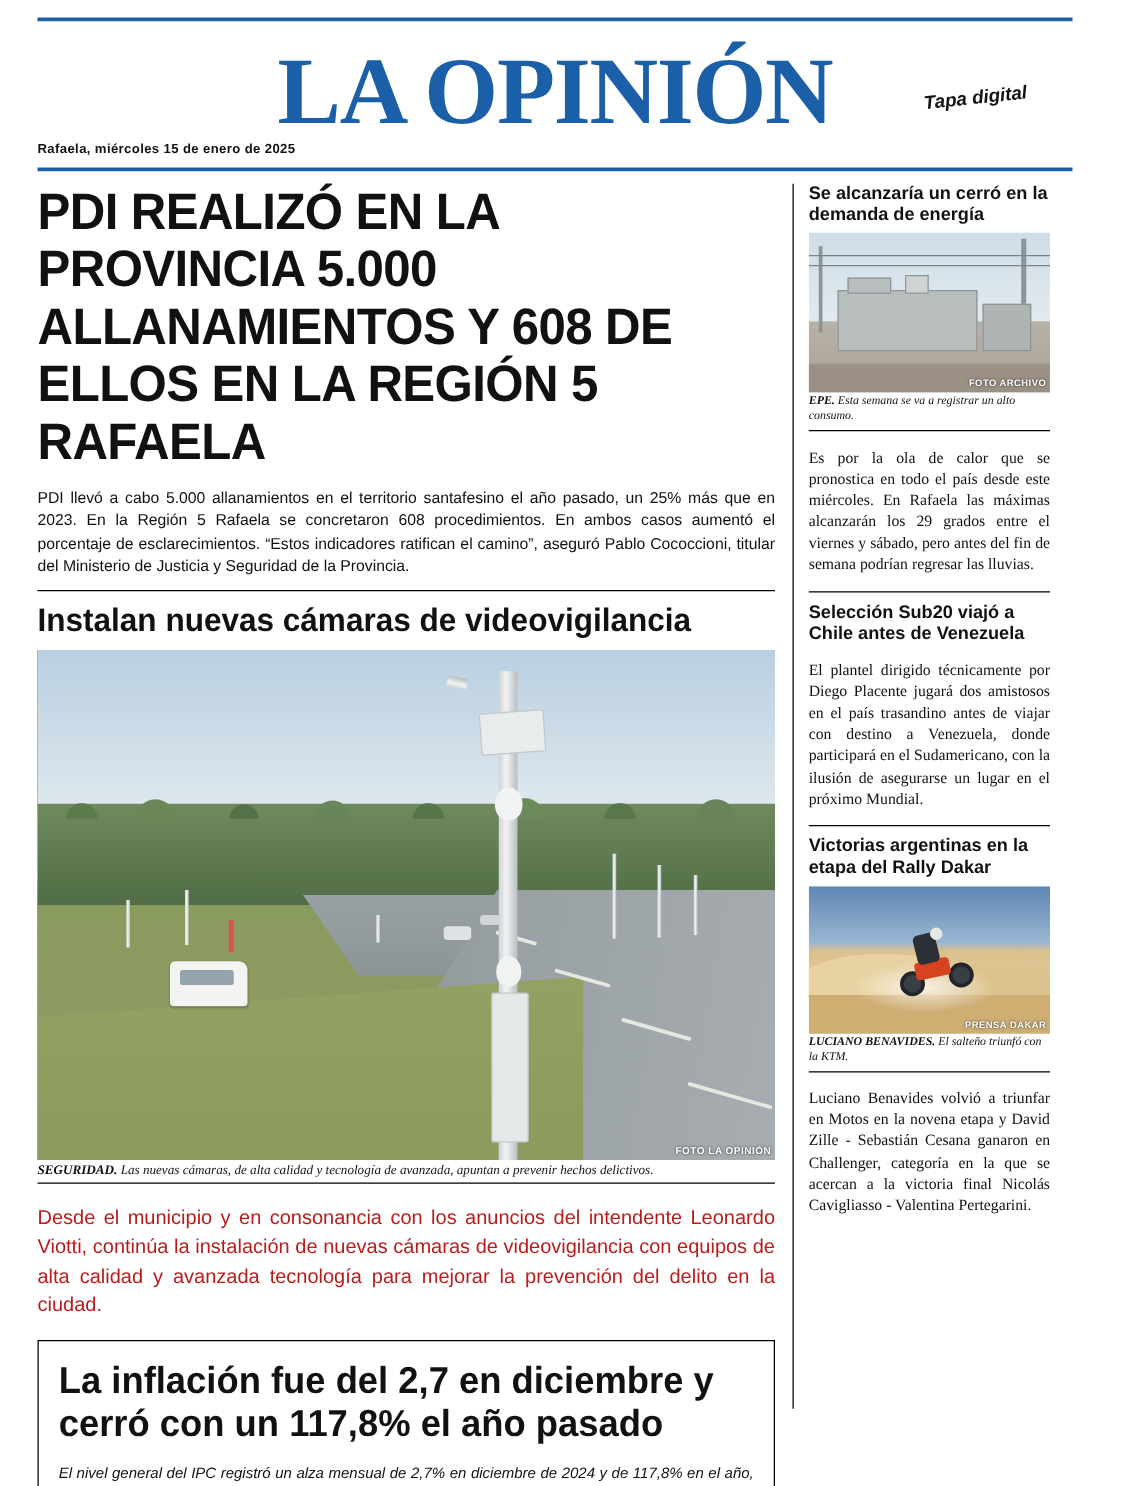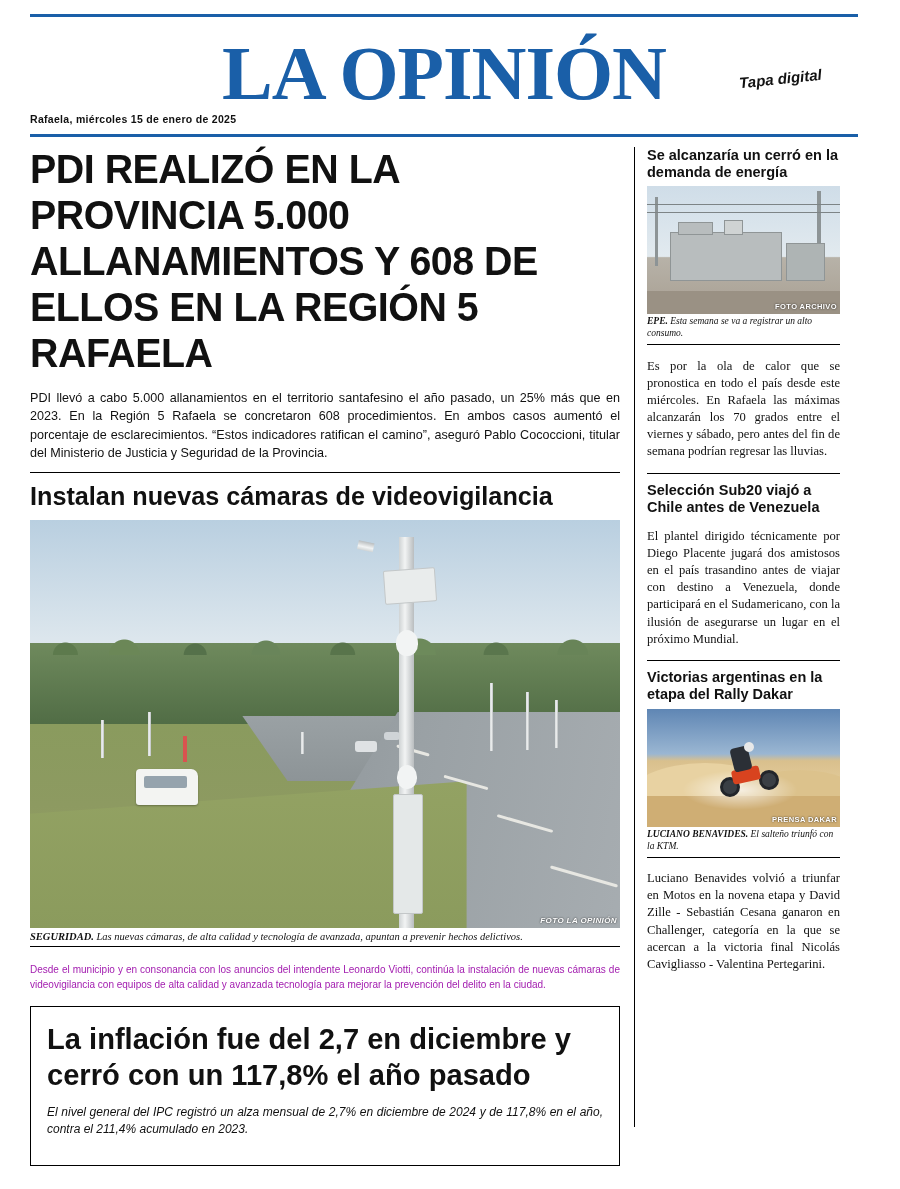--- a/index.html
+++ b/index.html
@@ -115,21 +115,20 @@
     transform-origin: left center;
   }
 
   
   .photo-main {
     position: relative;
     width: 100%;
     height: 408px;
     overflow: hidden;
     background: #be185d;
-    font-style: italic;
   }
   .photo-credit {
     position: absolute;
     right: 3px;
     bottom: 3px;
     font-size: 8px;
     font-weight: bold;
     color: #fff;
     letter-spacing: 0.4px;
     text-shadow: 0 0 2px rgba(0,0,0,.8);
@@ -137,24 +136,24 @@
   .caption {
     font-family: "Liberation Serif", serif;
     font-size: 10.5px;
     font-style: italic;
     padding: 3px 0 4px 0;
     border-bottom: 1px solid #000;
     margin-bottom: 16px;
   }
   .caption b { font-style: italic; font-weight: bold; }
   .body-text {
-    font-size: 10px;
+    font-size: 16px;
     line-height: 1.45;
     text-align: justify;
-    color: #a21caf;
+    color: #b91c1c;
   }
 
   
   .box-story {
     border: 1px solid #000;
     margin-top: 14px;
     padding: 14px 16px 14px 16px;
   }
   .box-headline {
     font-family: "Liberation Sans", sans-serif;
@@ -372,21 +371,21 @@
           <div class="epe-trafo" style="left:16%; top:28%; width:18%; height:10%;"></div>
           <div class="epe-trafo" style="left:40%; top:26%; width:10%; height:12%; background:#cfd3d3;"></div>
           <div class="epe-trafo" style="left:72%; top:44%; width:20%; height:30%; background:#aeb4b4;"></div>
           <div class="epe-line" style="left:0; bottom:0; width:100%; height:18%; background:#9a9184;"></div>
         </div>
         <div class="photo-credit">FOTO ARCHIVO</div>
       </div>
       <div class="side-caption">
         <b>EPE.</b><span> Esta semana se va a registrar un alto consumo.</span>
       </div>
-      <p class="side-text">Es por la ola de calor que se pronostica en todo el país desde este miércoles. En Rafaela las máximas alcanzarán los 70 grados entre el viernes y sábado, pero antes del fin de semana podrían regresar las lluvias.</p>
+      <p class="side-text">Es por la ola de calor que se pronostica en todo el país desde este miércoles. En Rafaela las máximas alcanzarán los 29 grados entre el viernes y sábado, pero antes del fin de semana podrían regresar las lluvias.</p>
 
       <hr class="side-rule">
 
       <h3 class="side-head">Selección Sub20 viajó a Chile antes de Venezuela</h3>
       <p class="side-text">El plantel dirigido técnicamente por Diego Placente jugará dos amistosos en el país trasandino antes de viajar con destino a Venezuela, donde participará en el Sudamericano, con la ilusión de asegurarse un lugar en el próximo Mundial.</p>
 
       <hr class="side-rule">
 
       <h3 class="side-head">Victorias argentinas en la etapa del Rally Dakar</h3>
       <div class="side-photo" style="height:118px;">

